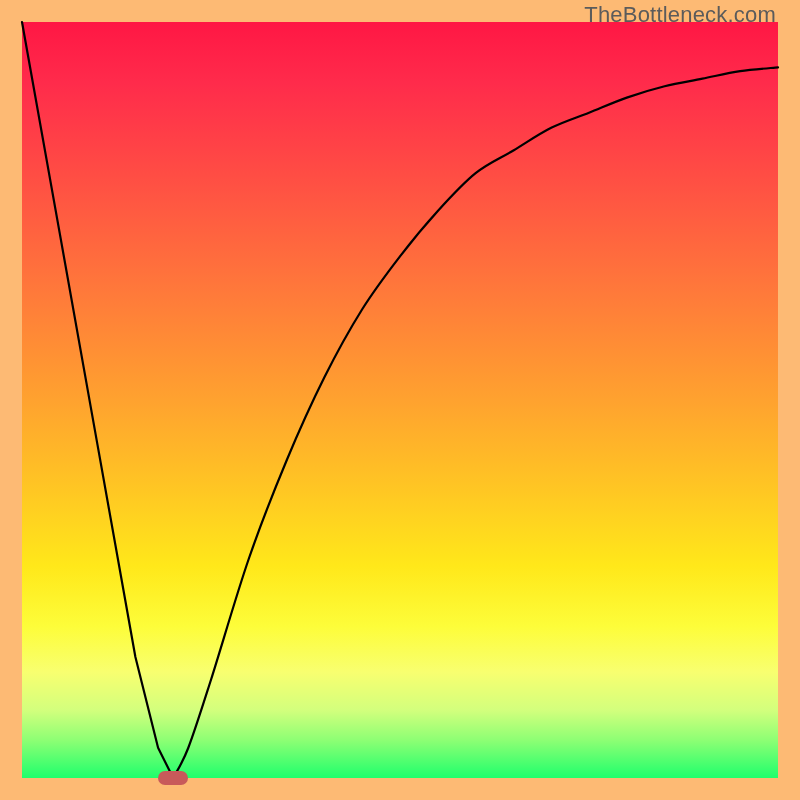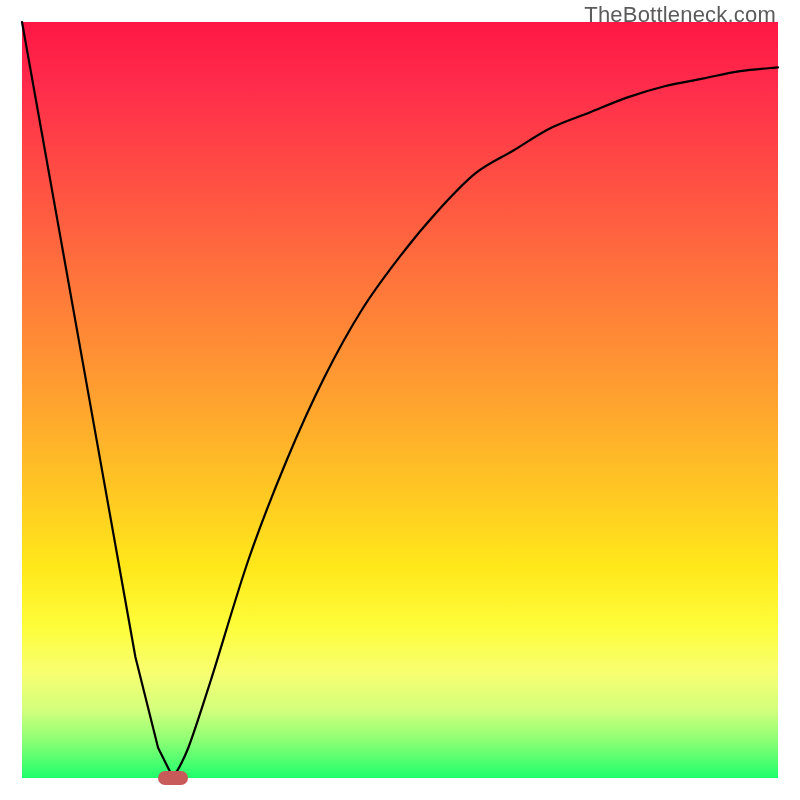--- a/index.html
+++ b/index.html
@@ -8,21 +8,21 @@
     width: 800px;
     height: 800px;
     overflow: hidden;
     background: #000;
     font-family: Arial, Helvetica, sans-serif;
   }
   .container {
     position: relative;
     width: 800px;
     height: 800px;
-    background: #ffffff;
+    background: #fdba74;
   }
   .plot-area {
     position: absolute;
     left: 22px;
     top: 22px;
     width: 756px;
     height: 756px;
     
     background: linear-gradient(to bottom,
       #ff1744 0%,

